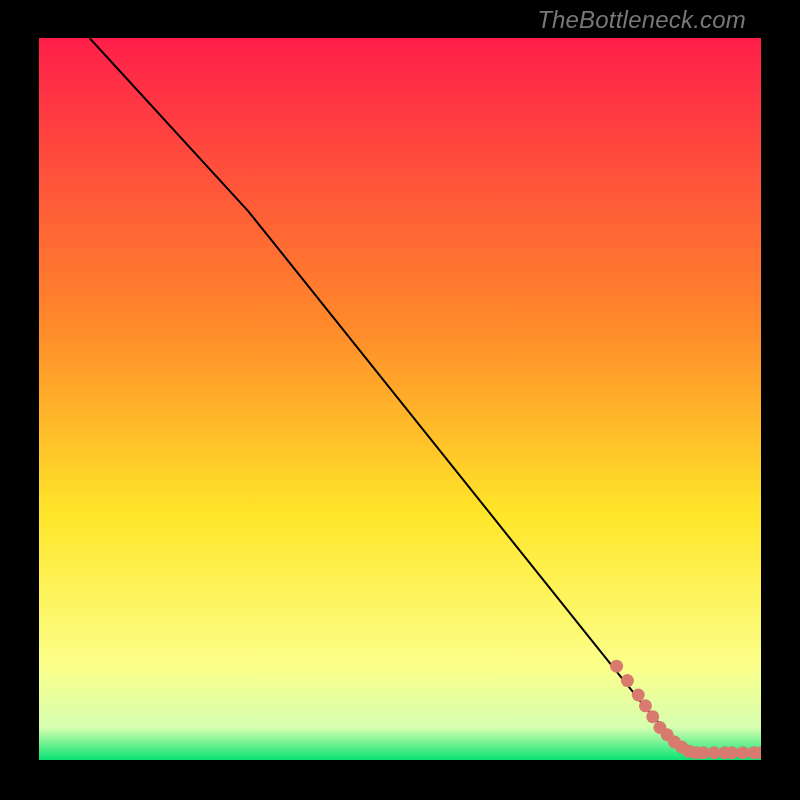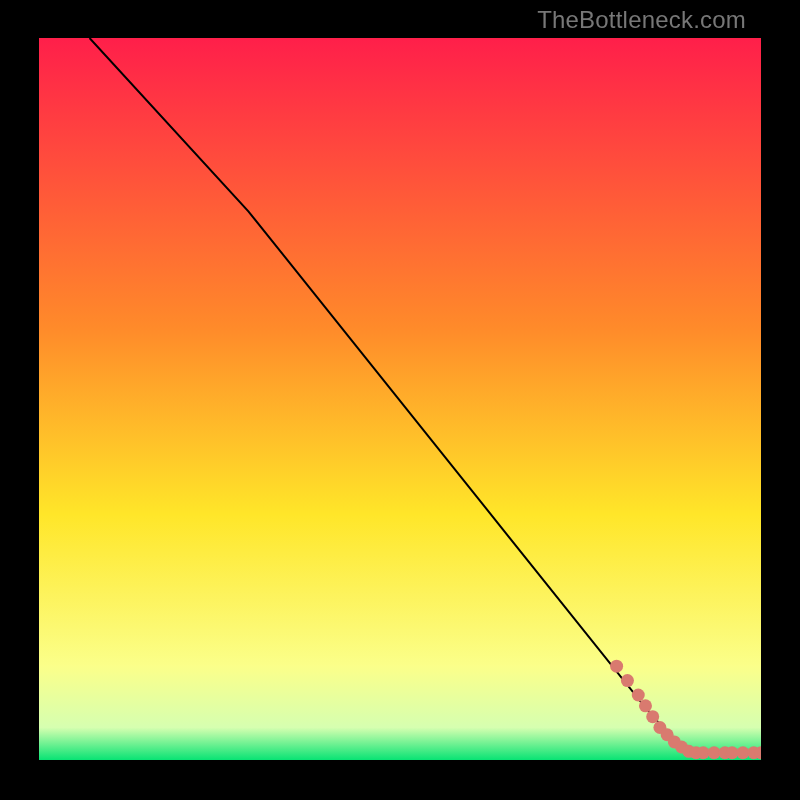--- a/index.html
+++ b/index.html
@@ -9,20 +9,21 @@
     height: 800px;
     overflow: hidden;
     background: #000;
     font-family: Arial, Helvetica, sans-serif;
   }
   .frame {
     position: relative;
     width: 786px;
     height: 800px;
     background: #000;
+    font-style: italic;
   }
   .plot-area {
     position: absolute;
     left: 39px;
     top: 38px;
     width: 722px;
     height: 722px;
     
   }
   .watermark {

